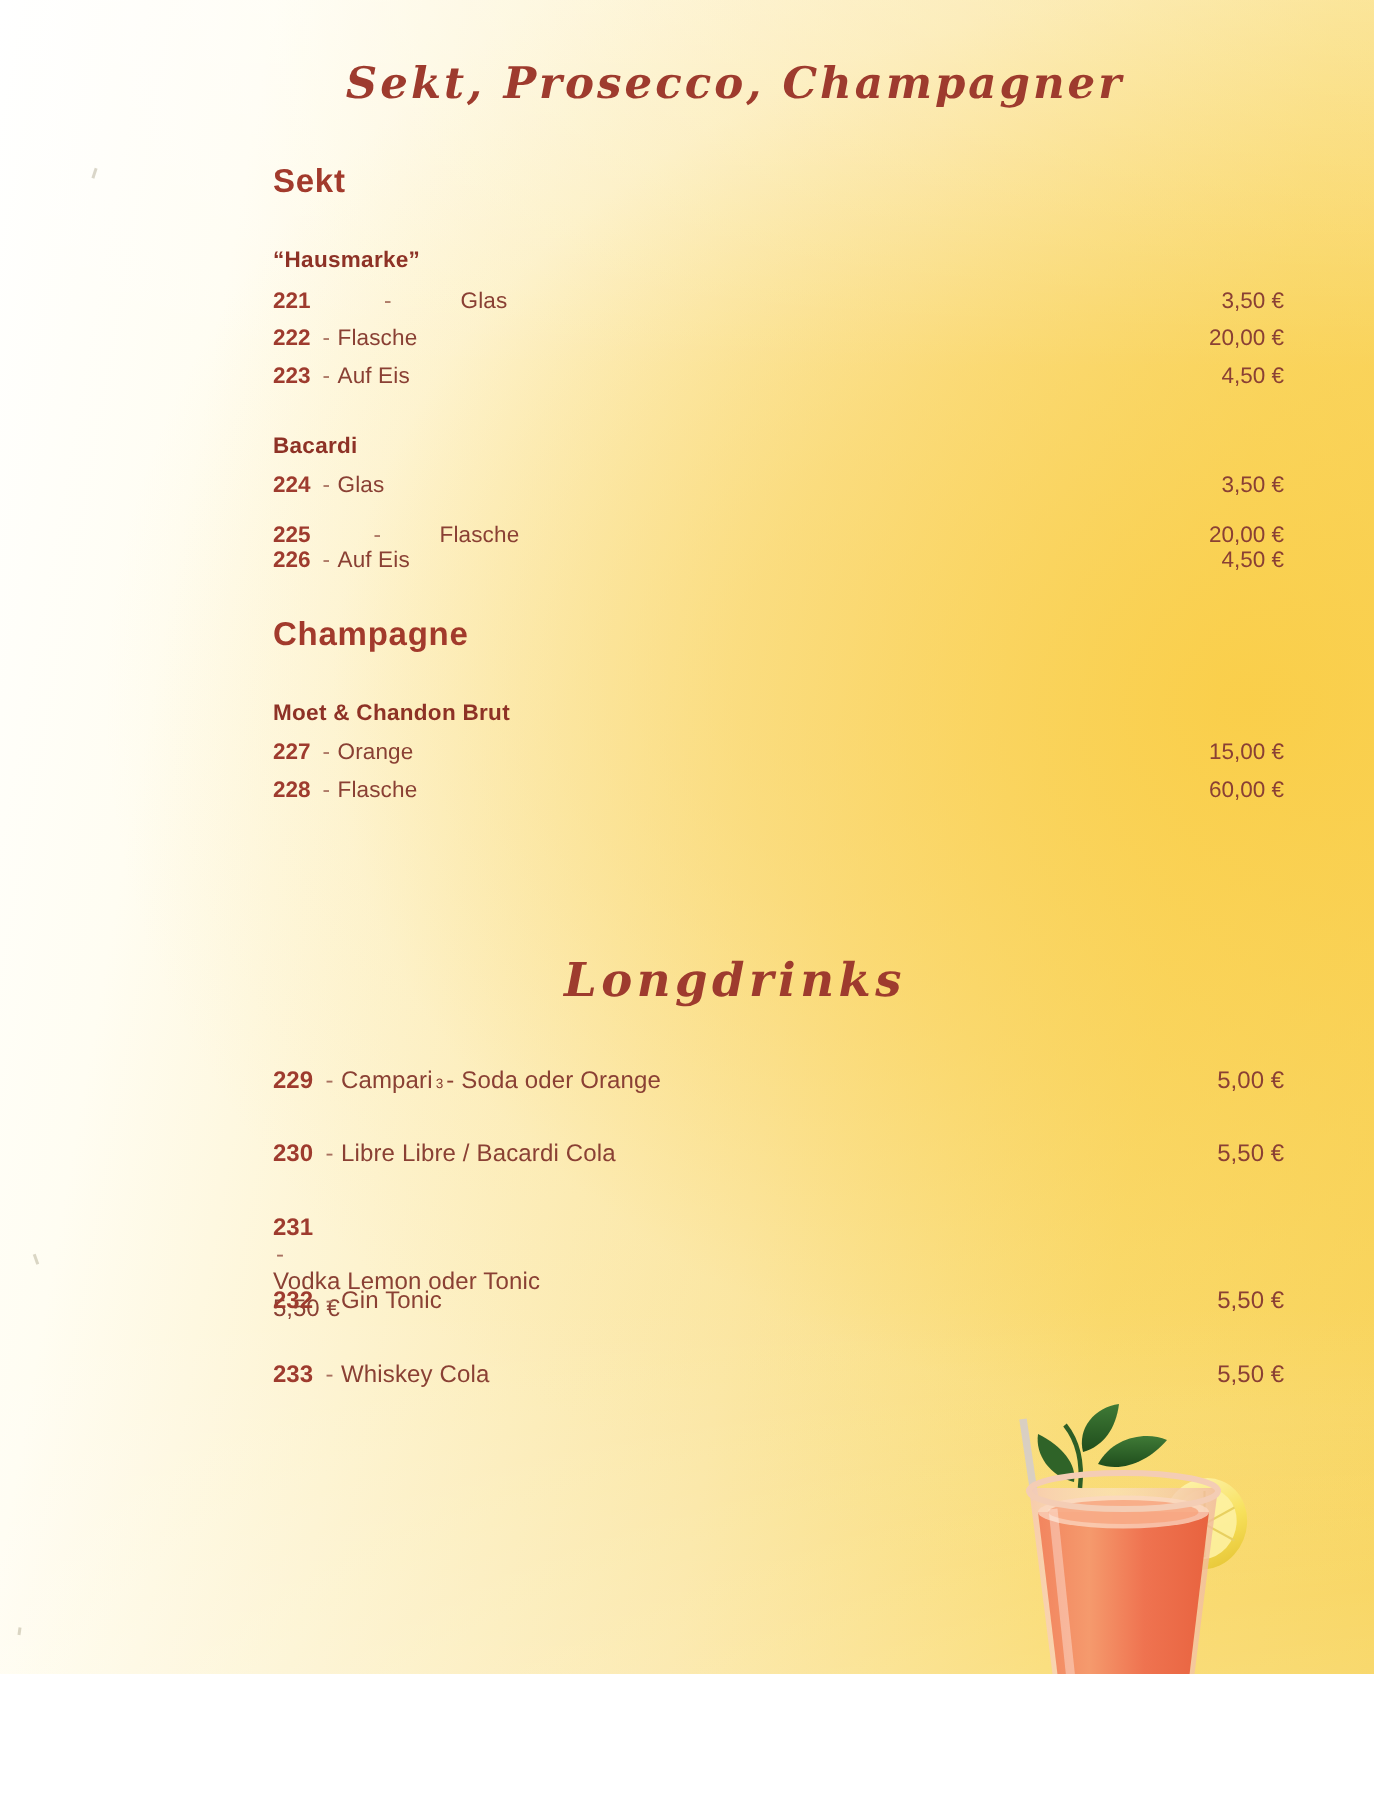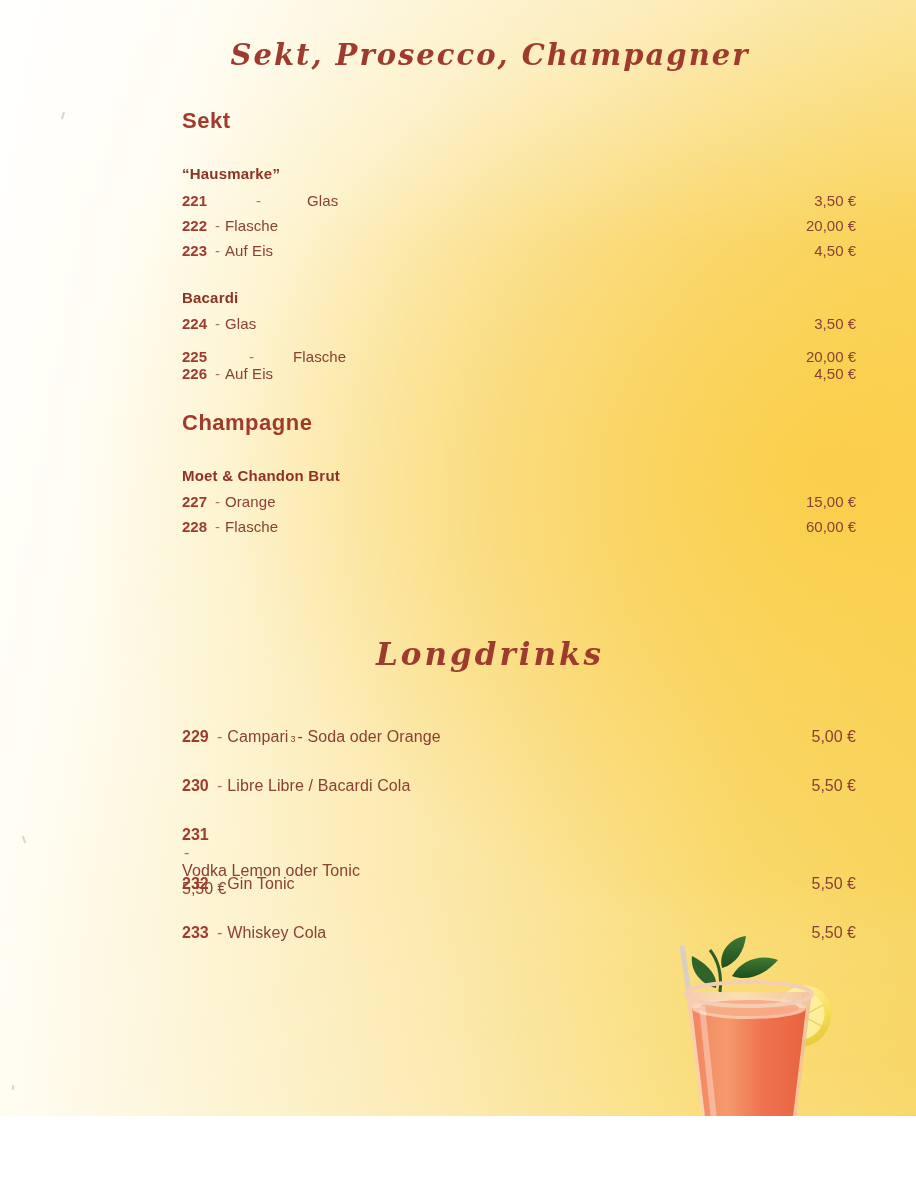--- a/index.html
+++ b/index.html
@@ -111,21 +111,21 @@
   }
   .row .sup {
     font-size: 9px;
     vertical-align: super;
     padding: 0 2px;
   }
 
   .longrow {
     font-size: 16px;
   }
-  .longrow .num { min-width: 33px; margin-top: 16px; }
+  .longrow .num { min-width: 33px; }
 
   .glass {
     position: absolute;
     left: 660px;
     top: 930px;
     width: 200px;
     height: 250px;
     z-index: 2;
   }
 

